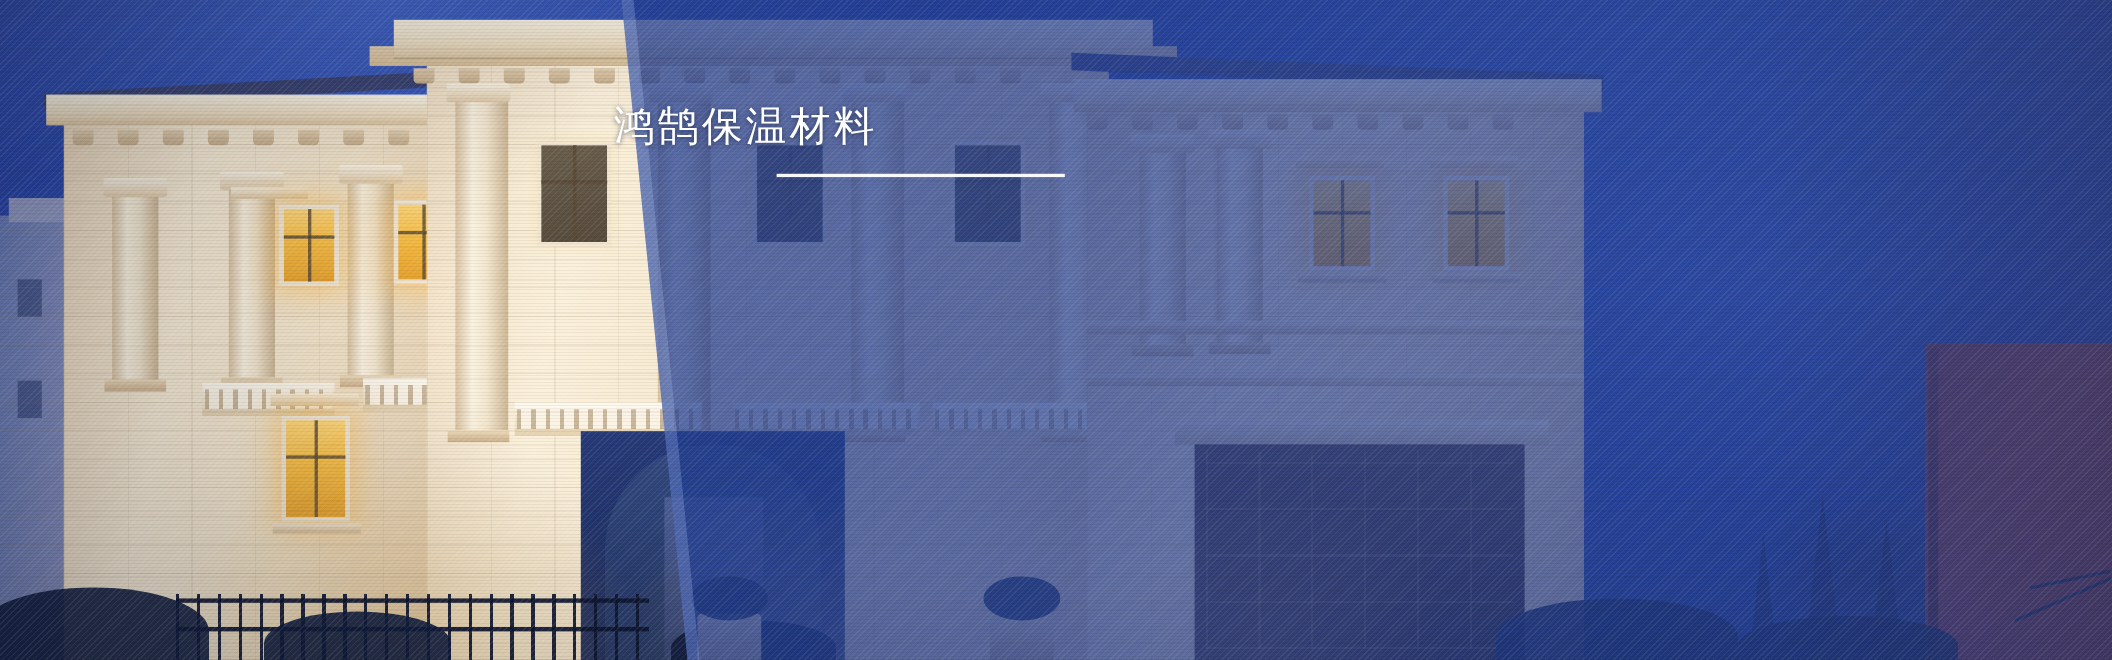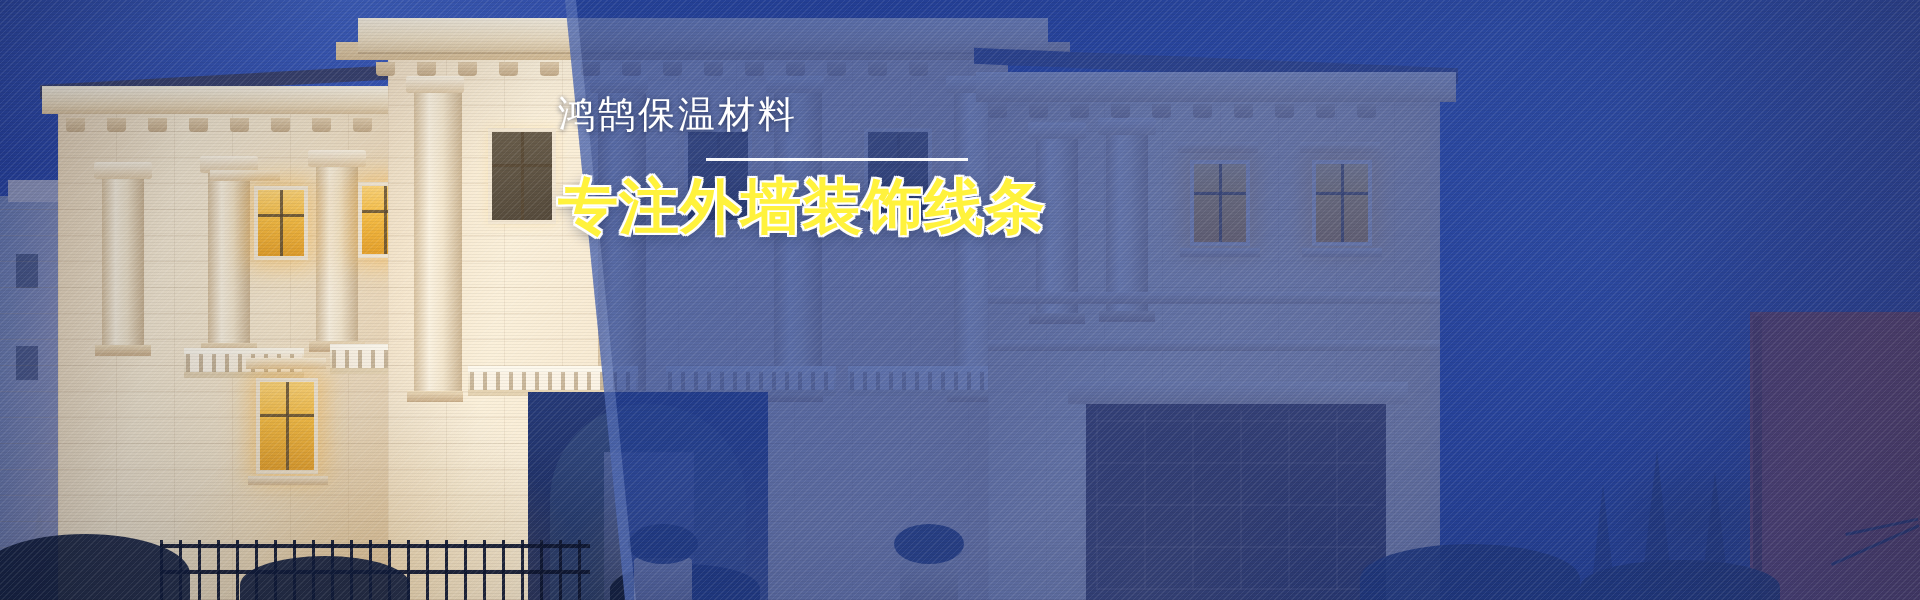--- a/index.html
+++ b/index.html
@@ -712,17 +712,16 @@
 
   <div class="hatch"></div>
   <div class="scanlines"></div>
 
   <div class="text-block">
     <div class="company-name">鸿鹄保温材料</div>
 
     <div class="divider"></div>
 
 
-    <div class="headline headline-line-2">专注外墙装饰线条</div>
 
   </div>
 
 </div>
 
 </body></html>

